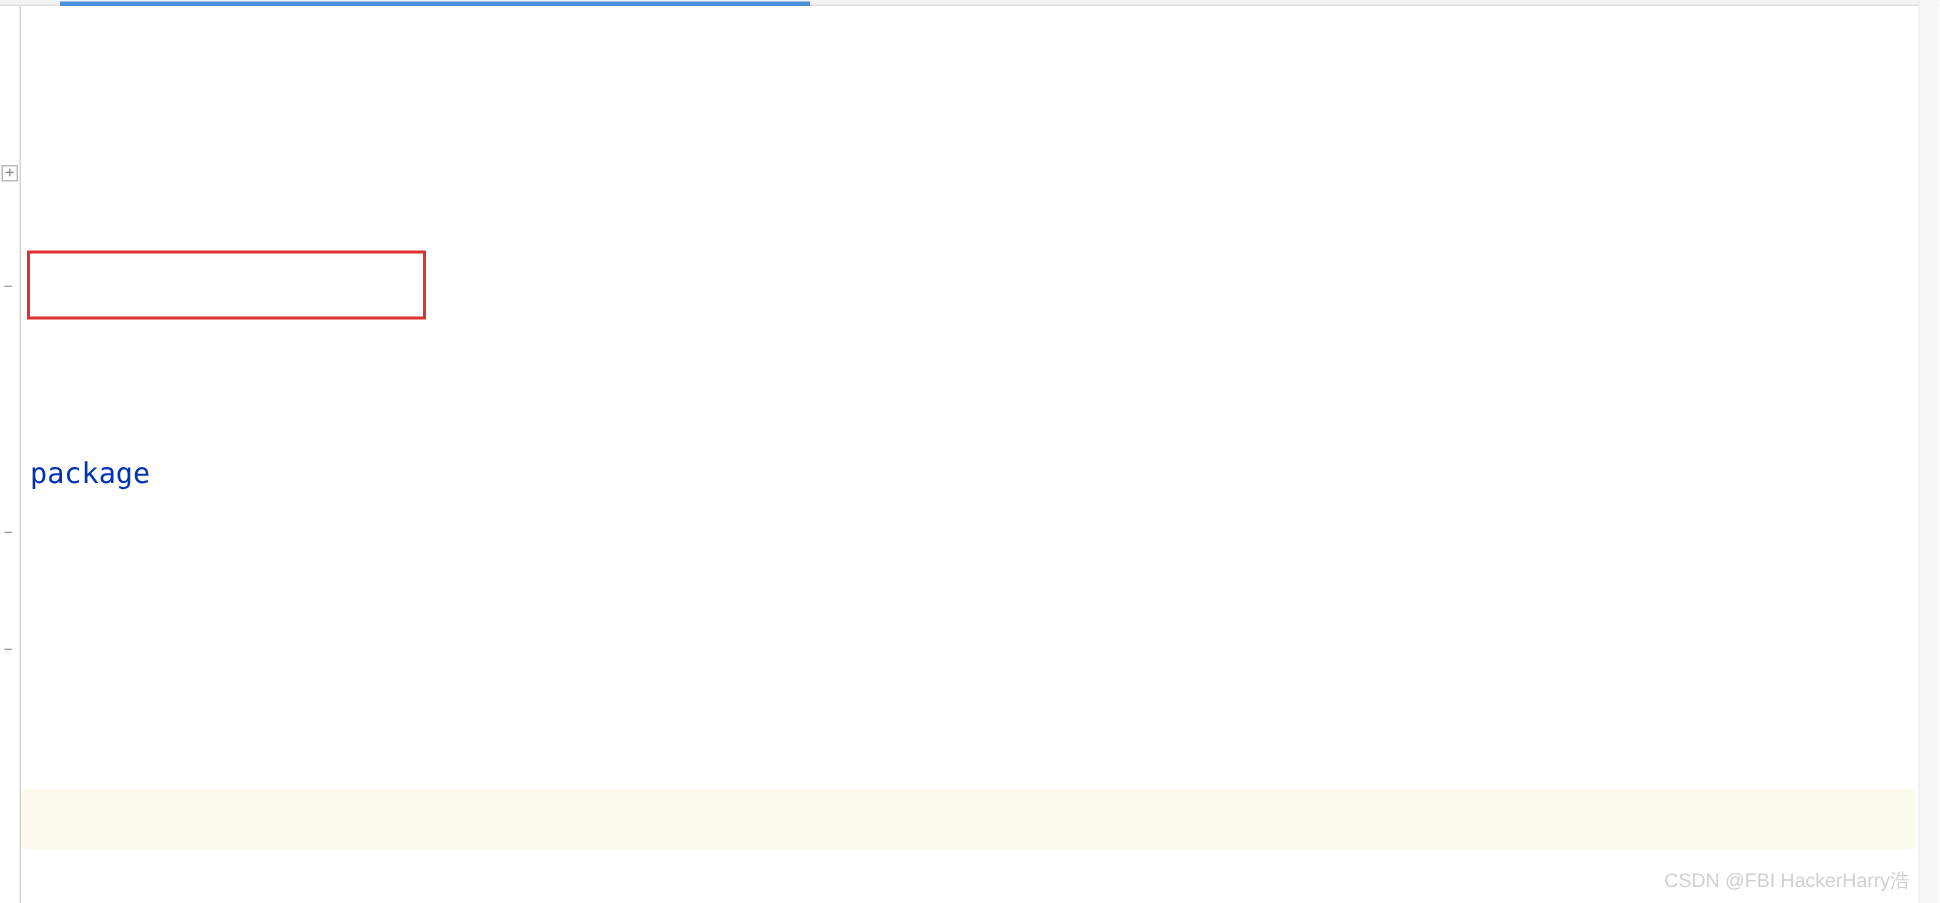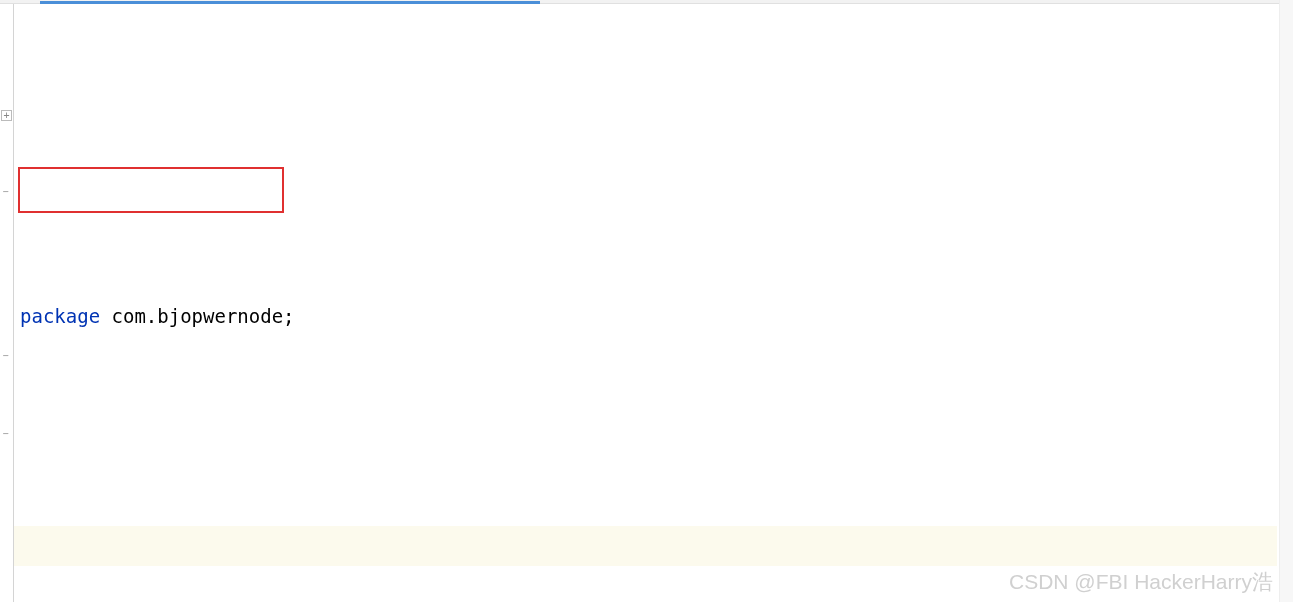--- a/index.html
+++ b/index.html
@@ -101,21 +101,21 @@
     .code-content {
       position: relative;
       z-index: 1;
     }
     .watermark {
       position: absolute;
       bottom: 6px;
       right: 20px;
       color: #d0d0d0;
       font-family: Arial, sans-serif;
-      font-size: 21px;
+      font-size: 13px;
       z-index: 5;
     }
     .right-margin {
       position: absolute;
       right: 0;
       top: 0;
       bottom: 0;
       width: 14px;
       background: #f7f7f7;
       border-left: 1px solid #eee;
@@ -134,21 +134,21 @@
     <div class="gutter-mark" style="top:182px;">−</div>
     <div class="gutter-mark" style="top:346px;">−</div>
     <div class="gutter-mark" style="top:424px;">−</div>
   </div>
 
   <div class="code-area">
     <div class="current-line-bg" style="top:522px;"></div>
     <div class="highlight-box" style="top:163px;left:4px;width:266px;height:46px;"></div>
 
     <div class="code-content">
-      <div class="line"><span class="kw">package</span><span class="pkg"> com.bjopwernode;</span></div>
+      <div class="line"><span class="kw">package</span></div>
       <div class="line"></div>
       
       
       
       
       
       
       
       
       

